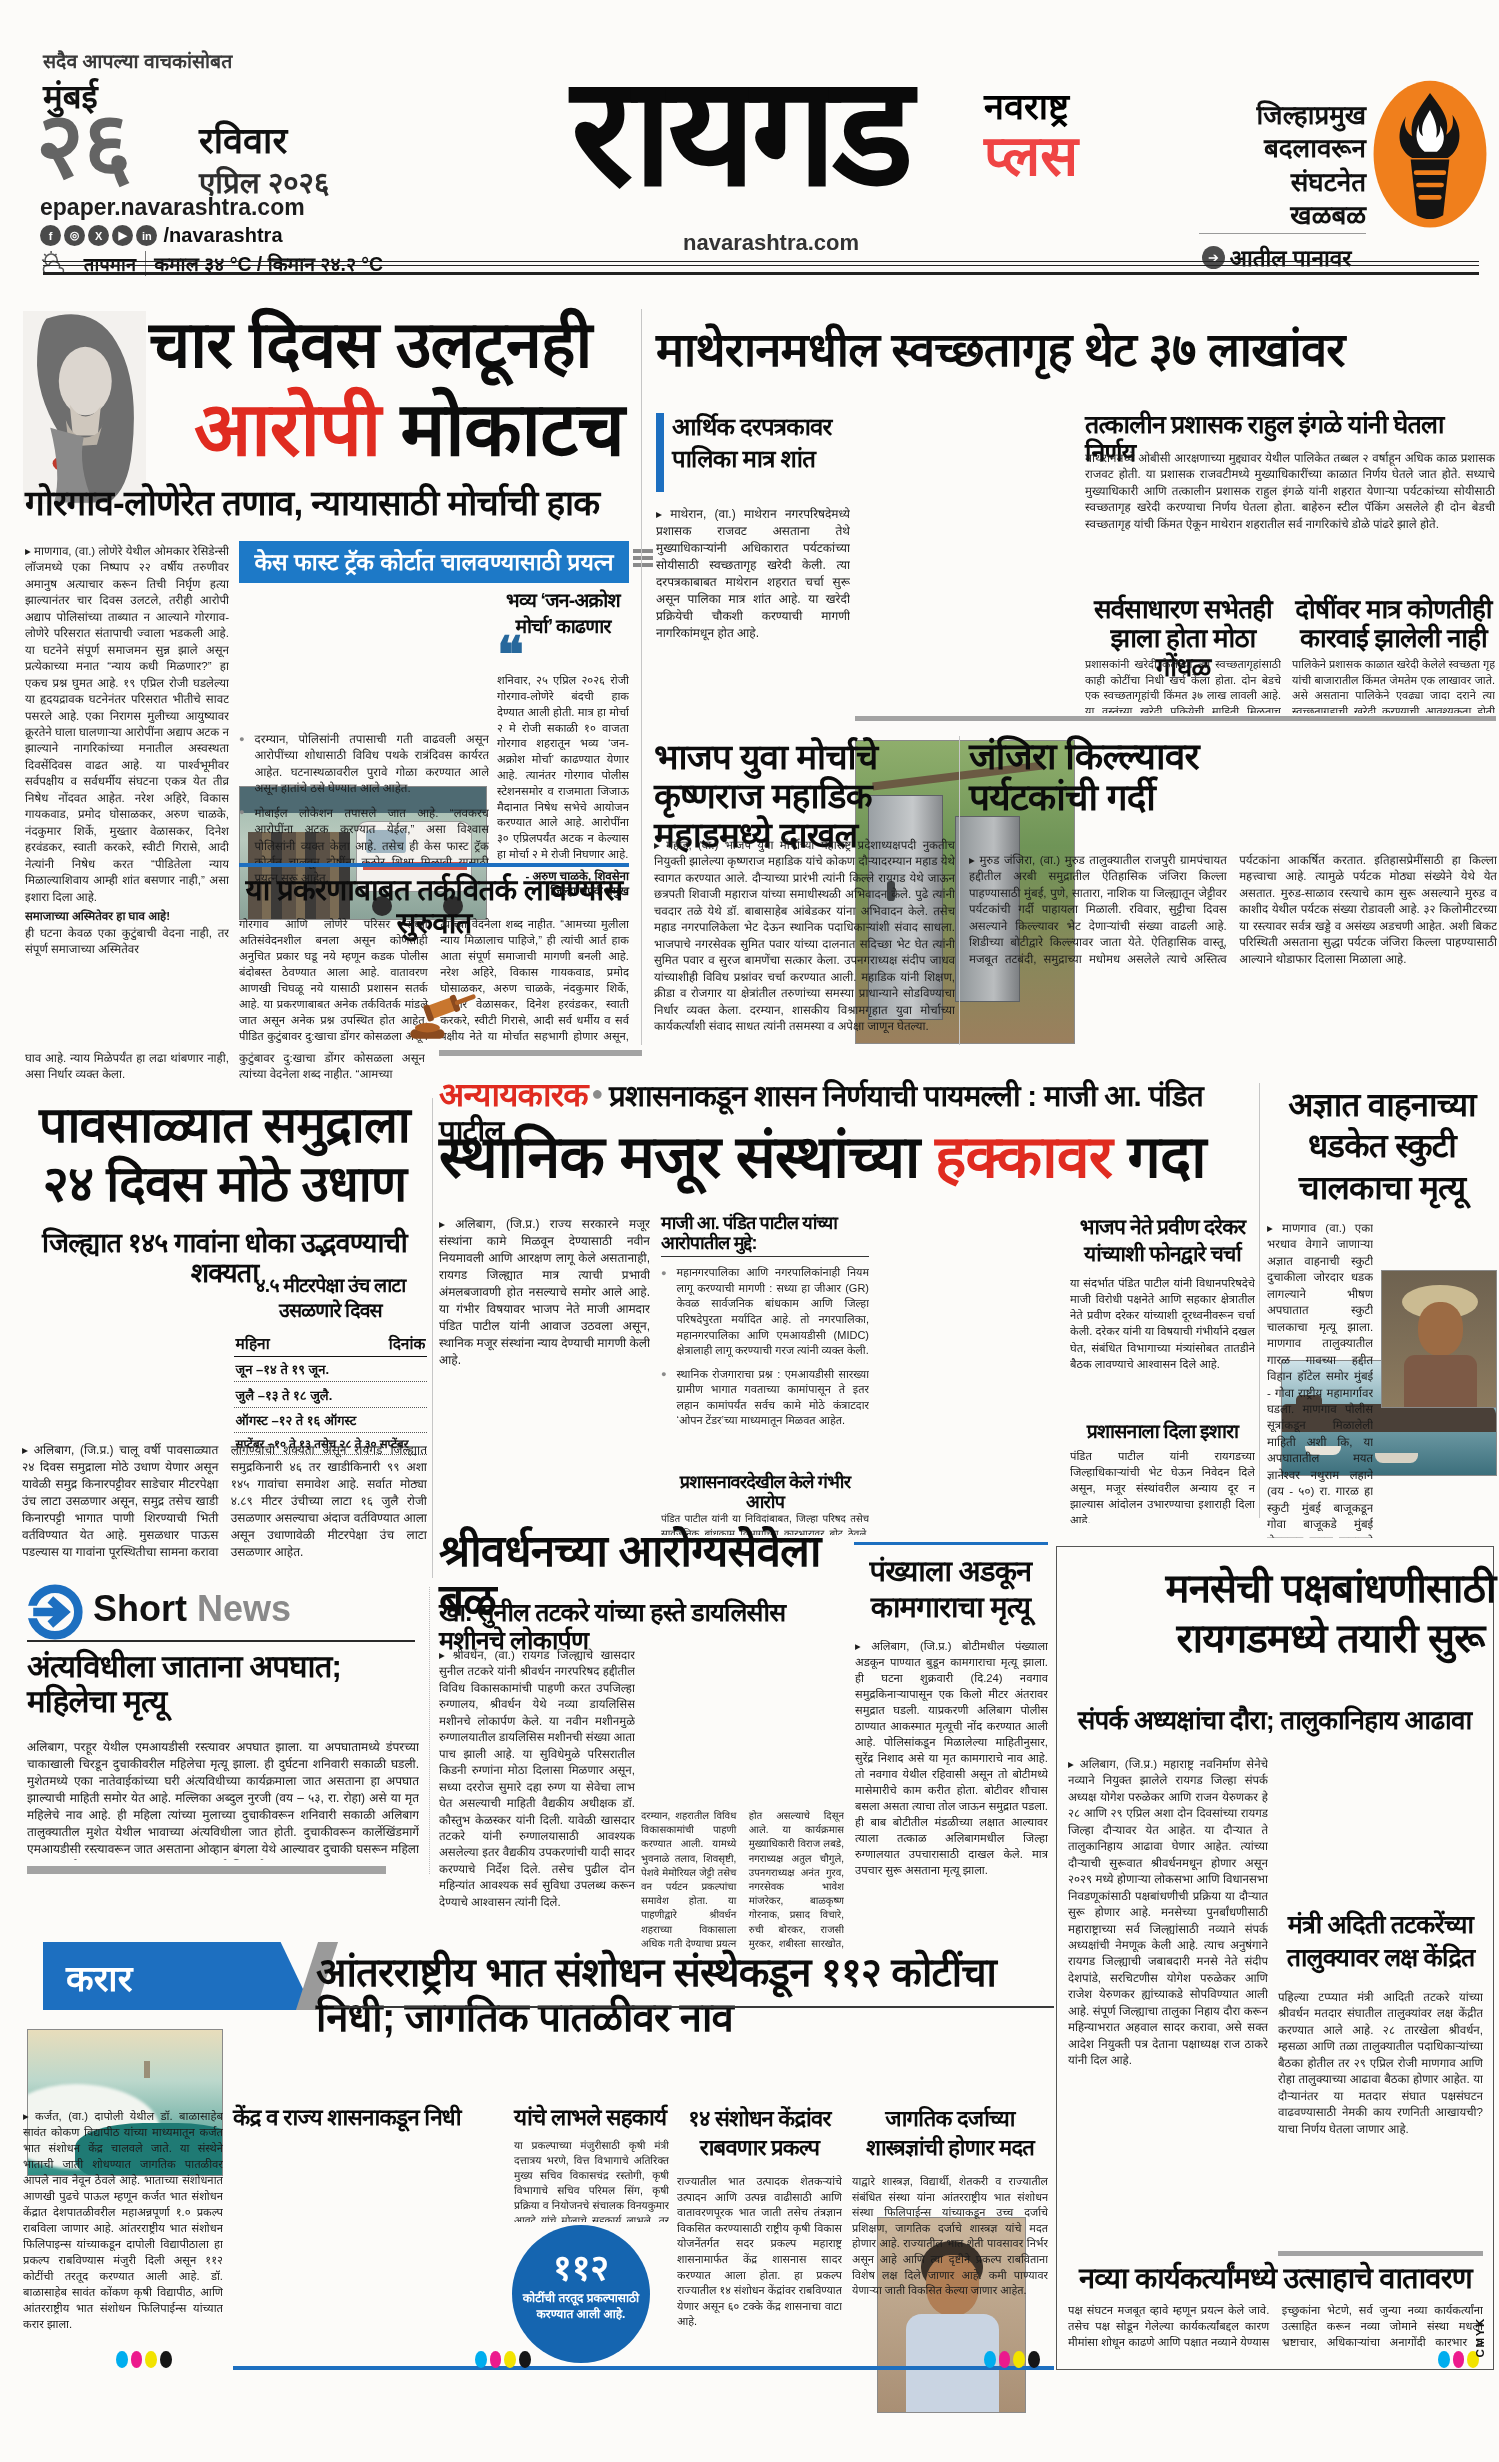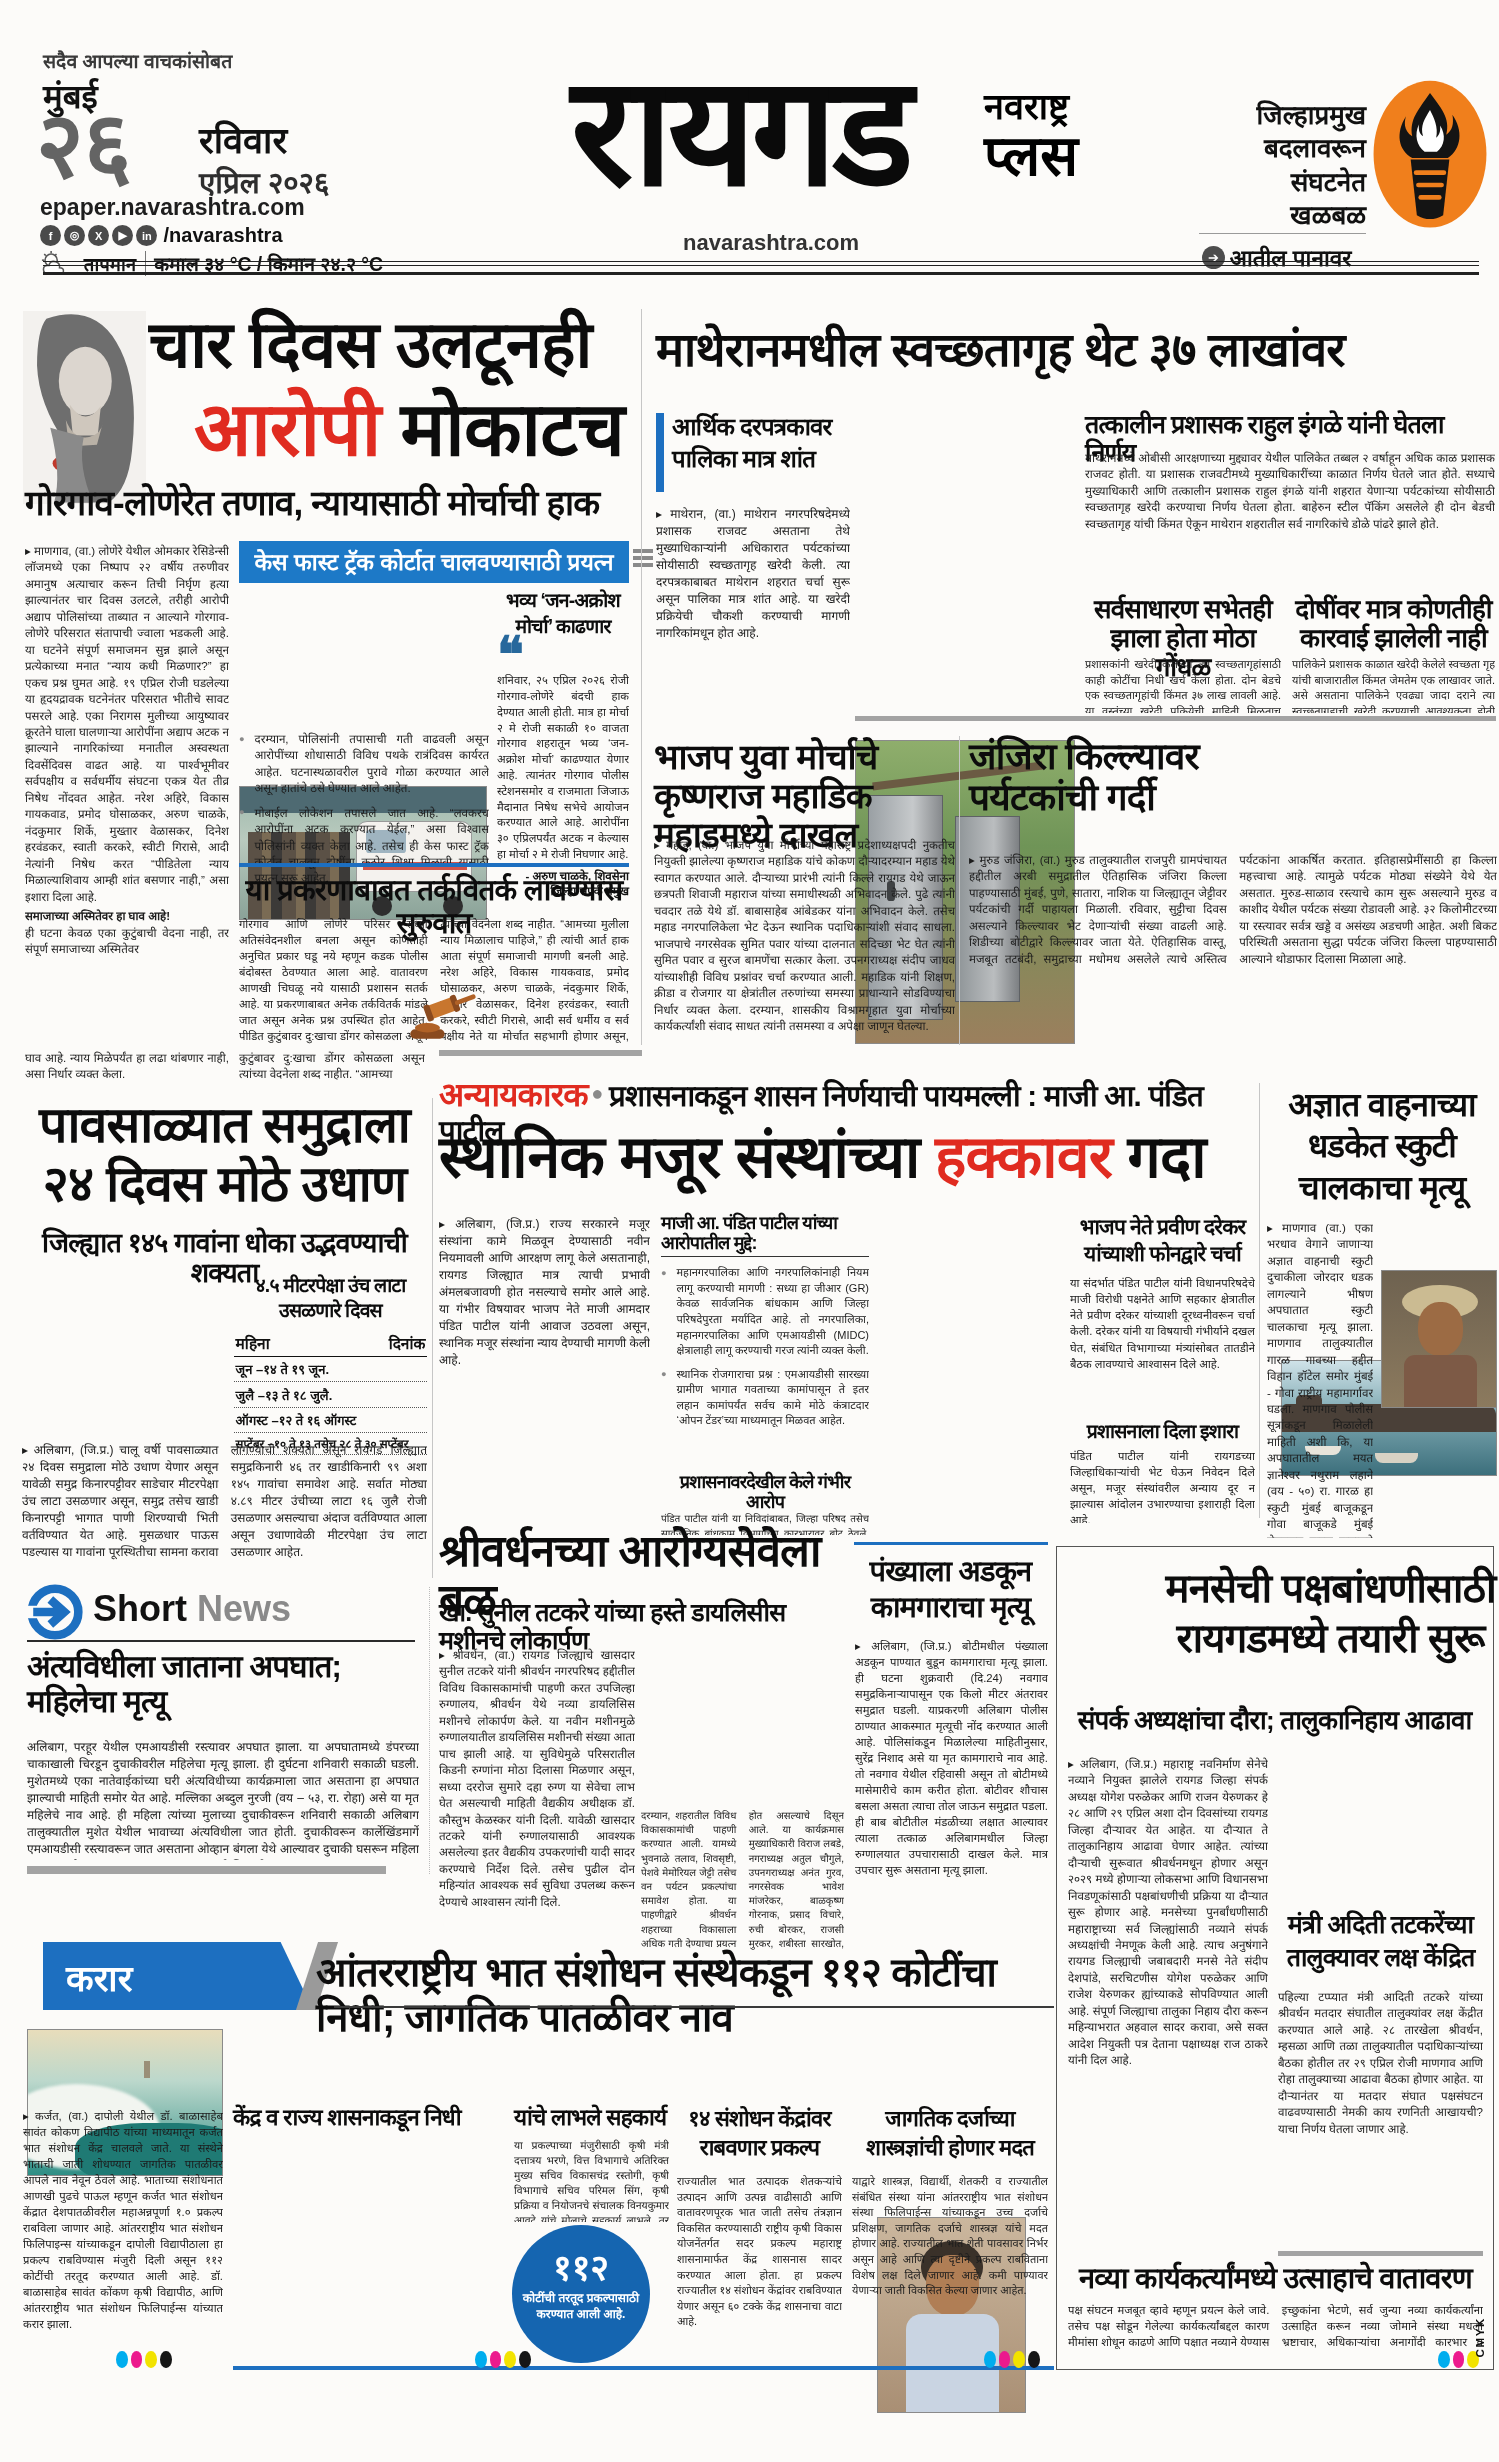--- a/index.html
+++ b/index.html
@@ -62,21 +62,21 @@
         </g>
       <path d="M10 30 q-6 0 -6 -6 q0 -6 7 -5 q2 -7 9 -5 q6 2 5 8 q6 0 5 5 q-1 3 -5 3 z" fill="#fff" stroke="#555" stroke-width="2"></path>
     </svg>
     <span style="font-size:18.6px;font-weight:bold;border-right:1.6px solid #777;padding-right:9.3px">तापमान</span>
     <span style="font-size:19.4px;font-weight:bold">कमाल ३४ °C / किमान २४.२ °C</span>
   </div>
 
   <div class="abs" style="left:571px;top:48px;width:408px;font-size:152px;font-weight:bold;letter-spacing:-4.7px;line-height:1.1;color:#0a0a0a">रायगड</div>
   <div class="abs" style="left:984px;top:87px">
     <div style="font-size:36px;font-weight:bold;color:#000000;line-height:1.1">नवराष्ट्र</div>
-    <div style="font-size:56px;font-weight:bold;color:#000000;line-height:1.05">प्लस</div>
+    <div style="font-size:56px;font-weight:bold;color:#ef4444;line-height:1.05">प्लस</div>
   </div>
   <div class="abs" style="left:683px;top:230px;font-size:22px;font-weight:bold;color:#333">navarashtra.com</div>
 
   <div class="abs right" style="left:1199px;top:99px;width:167px;font-size:26px;font-weight:bold;line-height:1.28">
     <div>जिल्हाप्रमुख</div>
     <div>बदलावरून</div>
     <div>संघटनेत</div>
     <div>खळबळ</div>
   </div>
   <div class="abs" style="left:1199px;top:233px;width:167px;border-top:1.6px solid #9a9a9a"></div>

